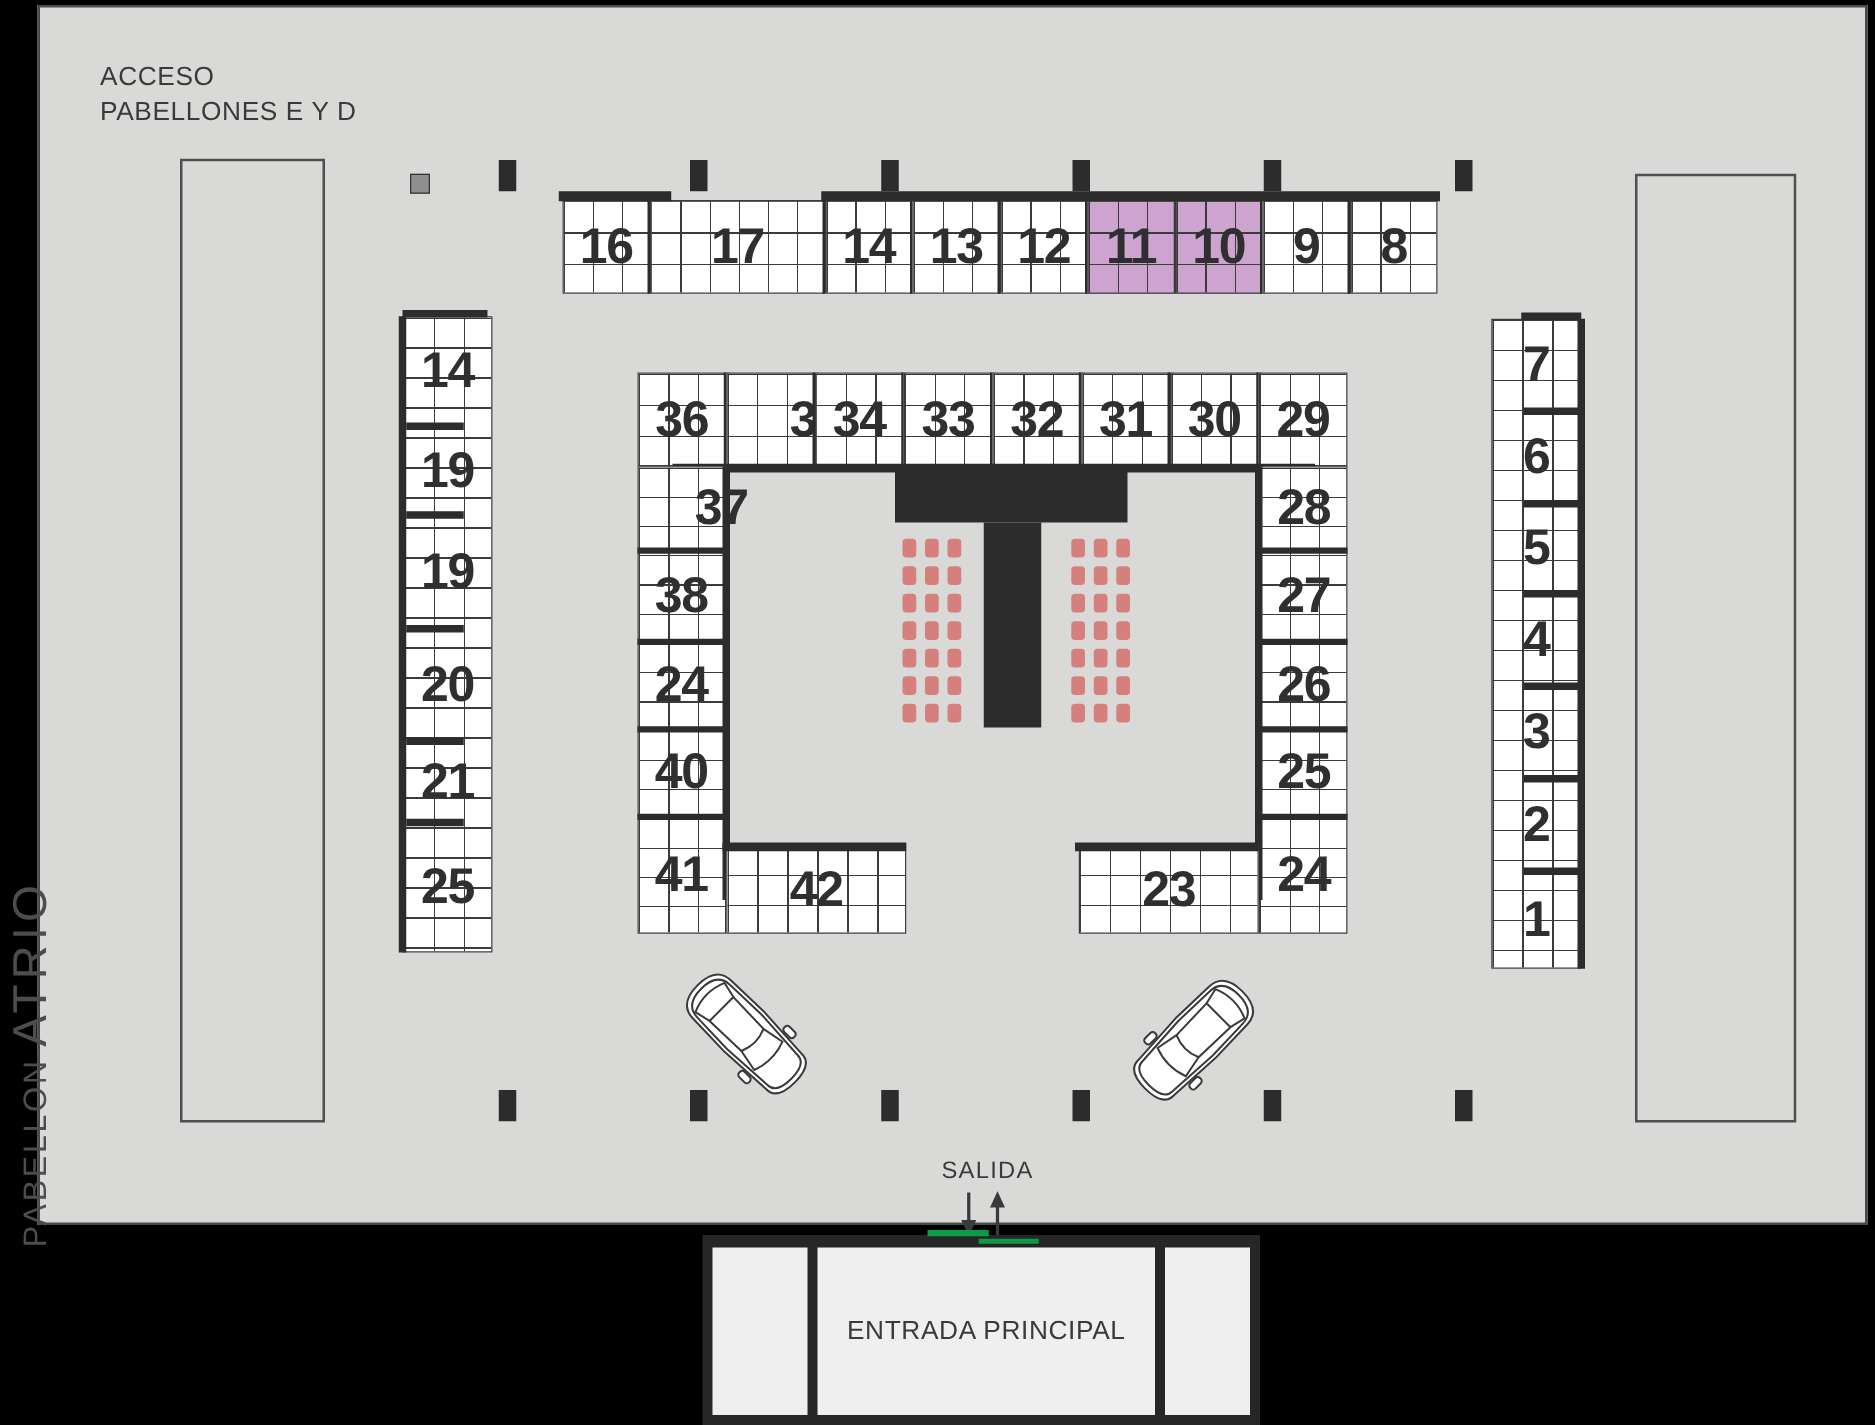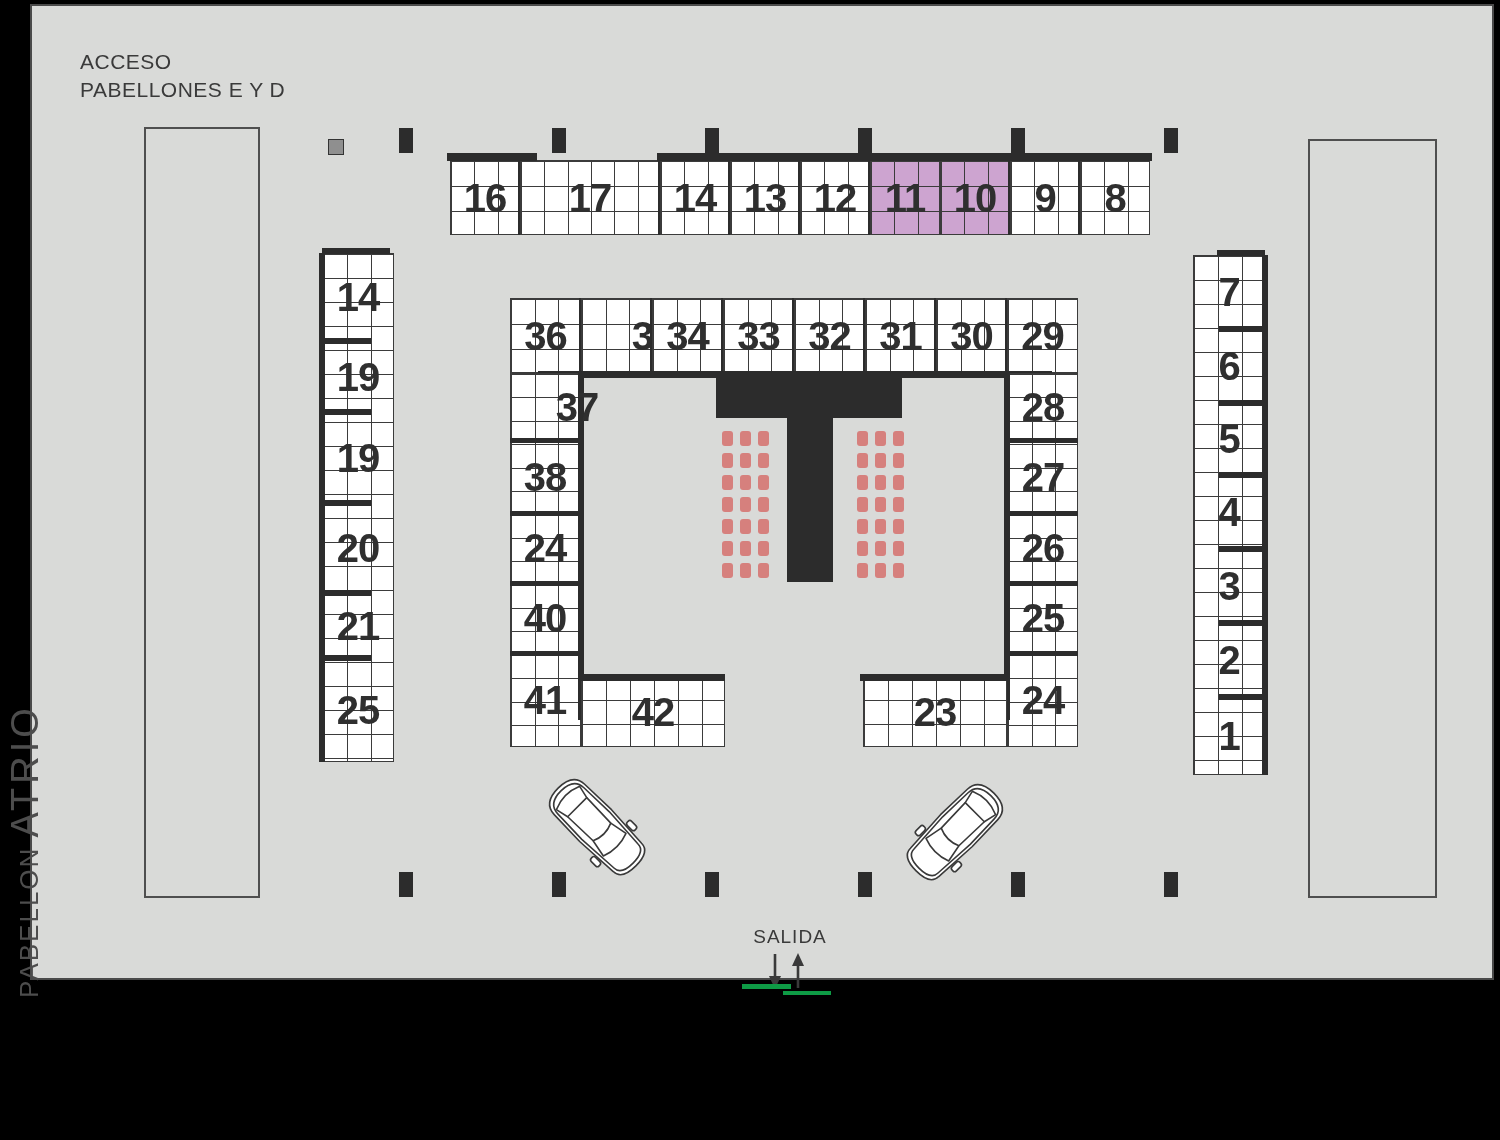--- a/index.html
+++ b/index.html
@@ -80,20 +80,27 @@
 
   <svg class="exit-arrows" width="56" height="40" viewBox="0 0 56 40">
     <g stroke="#3a3a3a" stroke-width="2.6">
       <line x1="17" y1="3" x2="17" y2="27"></line>
       <line x1="40" y1="37" x2="40" y2="13"></line>
     </g>
     <path d="M11 25 L23 25 L17 38 Z" fill="#3a3a3a"></path>
     <path d="M34 15 L46 15 L40 2 Z" fill="#3a3a3a"></path>
   </svg>
 
+  <div class="building">
+    <div class="room" style="left:8px;width:76px"></div>
+    <div class="room center" style="left:92px;width:270px">
+      <span>ENTRADA PRINCIPAL</span>
+    </div>
+    <div class="room" style="left:370px;width:68px"></div>
+  </div>
 
   <div class="green-line" style="left:742px;top:984px;width:49px;height:5px"></div>
   <div class="green-line" style="left:783px;top:991px;width:48px;height:4px"></div>
 
   <div class="side-label">
     <span class="small">PABELLON</span><span class="small">&nbsp;</span><span class="big">ATRIO</span>
   </div>
 <div class="grid" style="left: 450px; top: 160px; width: 70px; height: 75px; background-image: repeating-linear-gradient(to right, var(--line) 0 1px, transparent 1px 23.33px),repeating-linear-gradient(to bottom, var(--line) 0 1px, transparent 1px 25px); background-color: rgb(255, 255, 255);"></div>
     <span class="booth-num" style="left: 485px; top: 198px;">16</span>
     <div class="bar" style="left: 518px; top: 160px; width: 5px; height: 75px;"></div>

